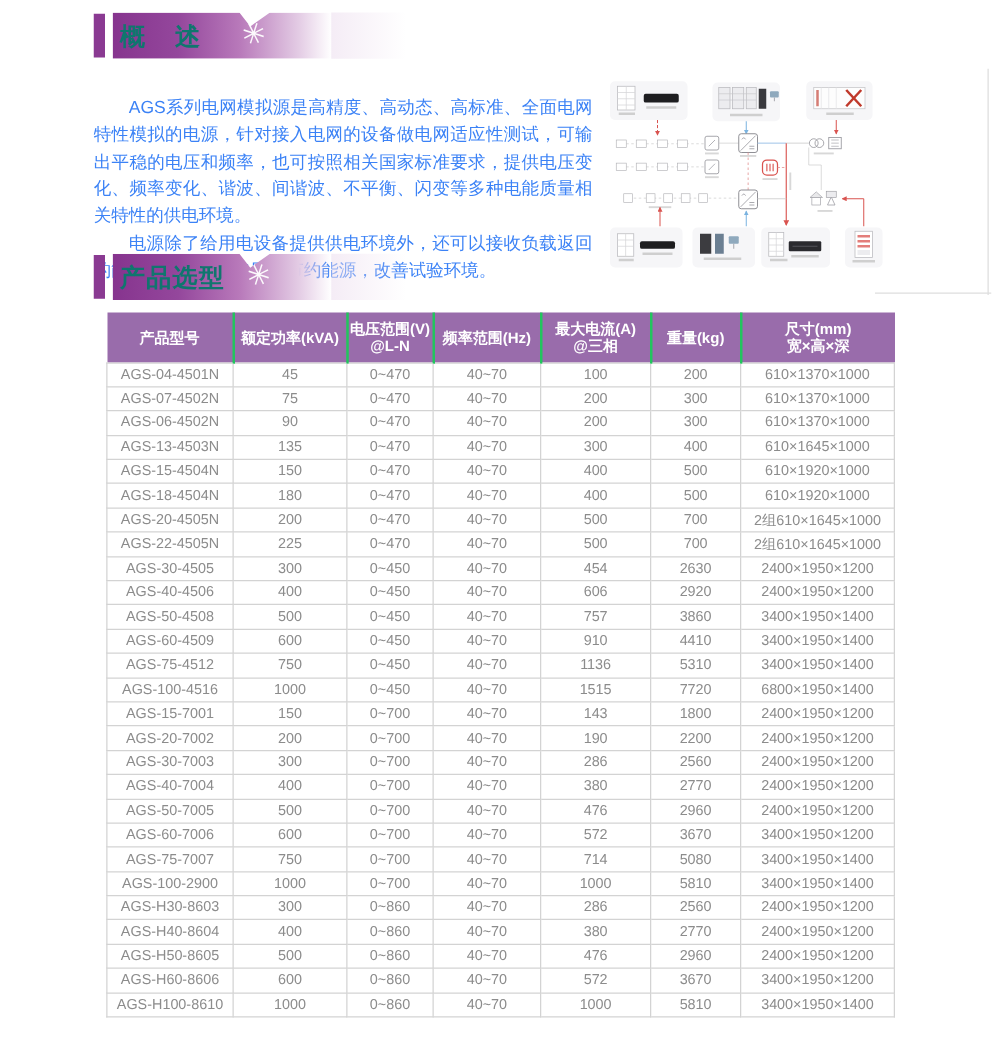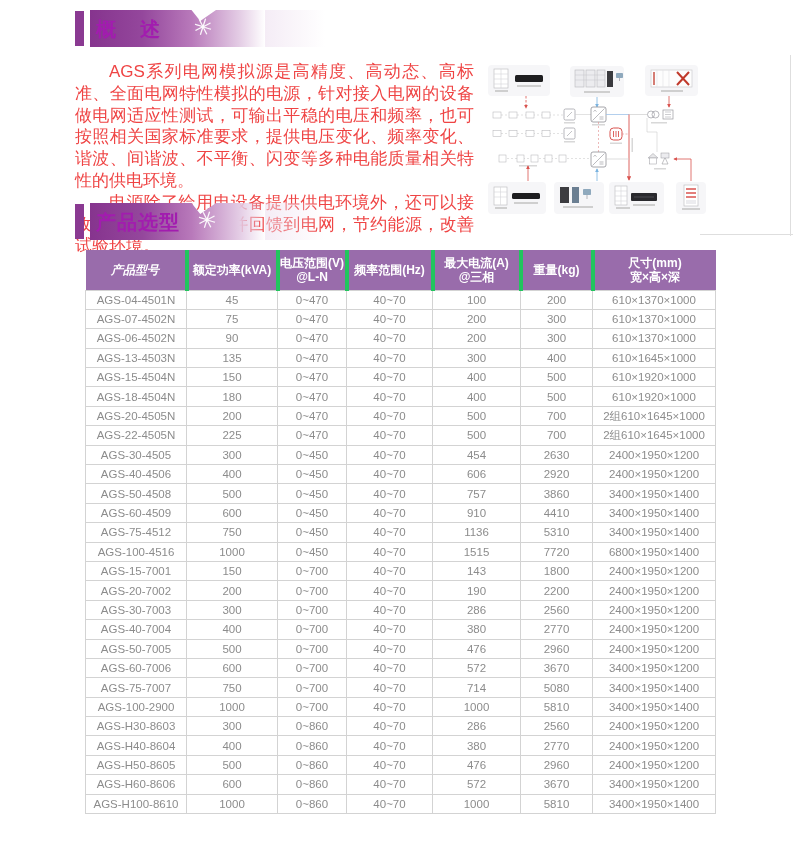--- a/index.html
+++ b/index.html
@@ -8,42 +8,42 @@
   .page { position:relative; width:794px; height:843px; background:#fff; }
 
   
   .banner { position:absolute; left:75px; height:37px; }
   .banner .vbar { position:absolute; left:0; top:1px; width:9px; height:35px; background:#8a3a92; }
   .banner .ribbon { position:absolute; left:15px; top:0; width:175px; height:37px;
     background:linear-gradient(90deg,#86348e 0%,#94479c 30%,#b879ba 58%,#e3cbe4 85%,rgba(255,255,255,0) 100%);
     clip-path:polygon(0 0,58% 0,63% 30%,72% 0,100% 0,100% 100%,0 100%); }
   .banner .ribbon-fade { position:absolute; left:190px; top:0; width:60px; height:37px;
     background:linear-gradient(90deg,rgba(236,221,238,0.55) 0%,rgba(255,255,255,0) 100%); }
-  .banner .title { position:absolute; left:21px; top:6px; color:#a21caf; font-size:20px;
+  .banner .title { position:absolute; left:21px; top:6px; color:#0f766e; font-size:20px;
     font-weight:bold; letter-spacing:2px; white-space:nowrap; }
   .banner .decor { position:absolute; left:118px; top:4px; color:#fff; font-size:23px;
     transform:rotate(18deg); opacity:.95; }
 
   
-  .overview-text { position:absolute; left:75px; top:61px; width:399px; color:#ef4444;
-    font-size:17px; line-height:21.8px; text-align:justify; }
+  .overview-text { position:absolute; left:75px; top:75px; width:399px; color:#3b82f6;
+    font-size:14px; line-height:21.8px; text-align:justify; }
   .overview-text p { text-indent:2em; }
 
   
   .diagram { position:absolute; left:479px; top:54px; }
   .edge-v { position:absolute; left:790px; top:55px; width:1px; height:181px; background:#dedede; }
   .edge-h { position:absolute; left:700px; top:234px; width:93px; height:1px; background:#dedede; }
 
   
   .spec-table { position:absolute; left:85px; top:250px; width:630px;
     border-collapse:collapse; table-layout:fixed; }
   .spec-table th { background:#996cab; color:#fff; font-size:12px; font-weight:bold;
     height:40px; text-align:center; vertical-align:middle; white-space:pre-line;
-    border-left:4px solid #22c55e; line-height:14px; }
-  .spec-table th:first-child { border-left:none;font-style:italic; }
+    border-left:2px solid #22c55e; line-height:14px; }
+  .spec-table th:first-child { border-left:none; }
   .spec-table td { height:19.4px; padding:0; text-align:center; vertical-align:middle;
     color:#8c8c8c; font-size:11.5px; border:1px solid #d3d3d3; white-space:nowrap;
     overflow:hidden; }
 </style>
 </head>
 <body>
 
 <div class="page">
 
   <div class="banner" style="top:10px;">

